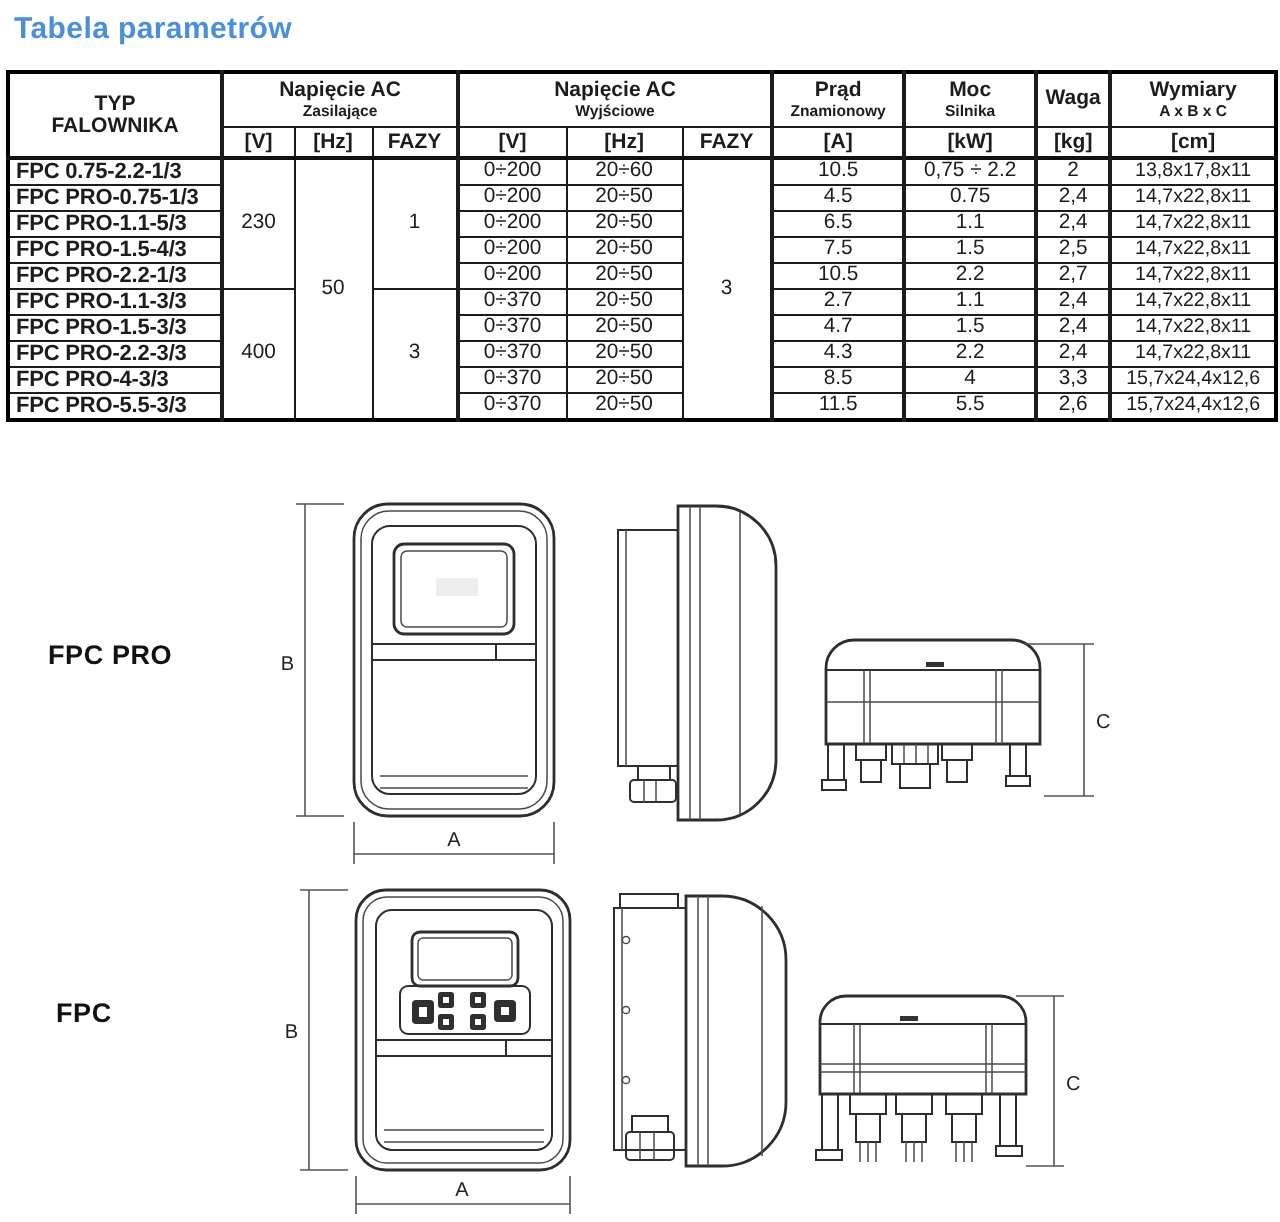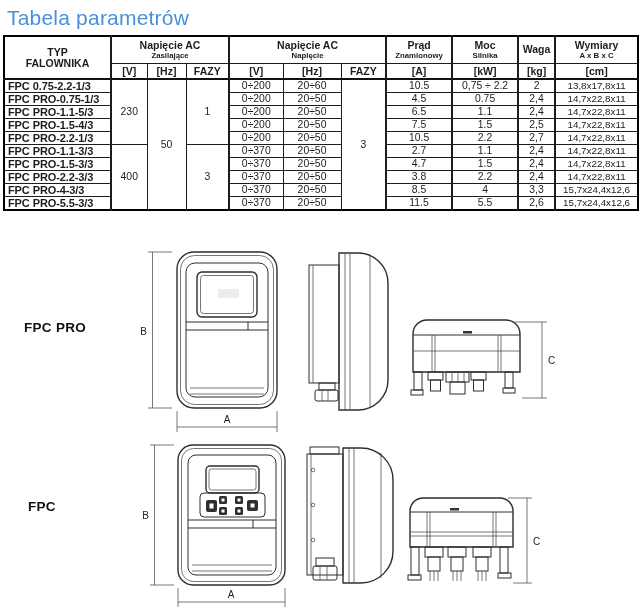--- a/index.html
+++ b/index.html
@@ -1,19 +1,19 @@
 <!DOCTYPE html>
 <html><head>
 <meta charset="utf-8">
 <style>
   * { margin:0; padding:0; box-sizing:border-box; }
   html,body { width:640px; height:611px; }
   body { background:#fff; font-family:"Liberation Sans", sans-serif; position:relative; overflow:hidden; color:#1c1c1c; }
 
-  .title { position:absolute; left:7px; top:6px; font-size:21px; font-weight:normal; color:#4a90d9; letter-spacing:.2px; }
+  .title { position:absolute; left:7px; top:6px; font-size:15px; font-weight:bold; color:#4a90d9; letter-spacing:.2px; }
 
   table.params { position:absolute; left:3px; top:35px; width:634px; border-collapse:collapse; table-layout:fixed; border:2px solid #000000; }
   .params th, .params td { border:1px solid #1c1c1c; text-align:center; white-space:nowrap; overflow:hidden; padding:0; }
   .params .bl2 { border-left-width:2px; }
   .params thead .grp { height:27px; vertical-align:middle; }
   .params .g-title { font-size:10.5px; font-weight:bold; line-height:11px; }
   .params .g-sub { font-size:7.8px; font-weight:bold; line-height:9px; }
   .params thead .unit { height:16px; font-size:10.5px; font-weight:bold; }
   .params tbody td { height:12.8px; font-size:10.4px; font-weight:normal; line-height:12px; }
   .params tbody tr:first-child td { border-top:2px solid #111; }
@@ -56,21 +56,21 @@
       <th rowspan="2" class="grp">
         <div class="g-title">TYP</div>
         <div class="g-title">FALOWNIKA</div>
       </th>
       <th colspan="3" class="grp bl2">
         <div class="g-title">Napięcie AC</div>
         <div class="g-sub">Zasilające</div>
       </th>
       <th colspan="3" class="grp bl2">
         <div class="g-title">Napięcie AC</div>
-        <div class="g-sub">Napięcie</div>
+        <div class="g-sub">Wyjściowe</div>
       </th>
       <th class="grp bl2">
         <div class="g-title">Prąd</div>
         <div class="g-sub">Znamionowy</div>
       </th>
       <th class="grp bl2">
         <div class="g-title">Moc</div>
         <div class="g-sub">Silnika</div>
       </th>
       <th class="grp bl2">
@@ -161,21 +161,21 @@
       <td>20÷50</td>
       <td class="bl2">4.7</td>
       <td class="bl2">1.5</td>
       <td class="bl2">2,4</td>
       <td class="bl2 c-dim">14,7x22,8x11</td>
     </tr>
     <tr>
       <td class="c-typ">FPC PRO-2.2-3/3</td>
       <td class="bl2">0÷370</td>
       <td>20÷50</td>
-      <td class="bl2">3.8</td>
+      <td class="bl2">4.3</td>
       <td class="bl2">2.2</td>
       <td class="bl2">2,4</td>
       <td class="bl2 c-dim">14,7x22,8x11</td>
     </tr>
     <tr>
       <td class="c-typ">FPC PRO-4-3/3</td>
       <td class="bl2">0÷370</td>
       <td>20÷50</td>
       <td class="bl2">8.5</td>
       <td class="bl2">4</td>

